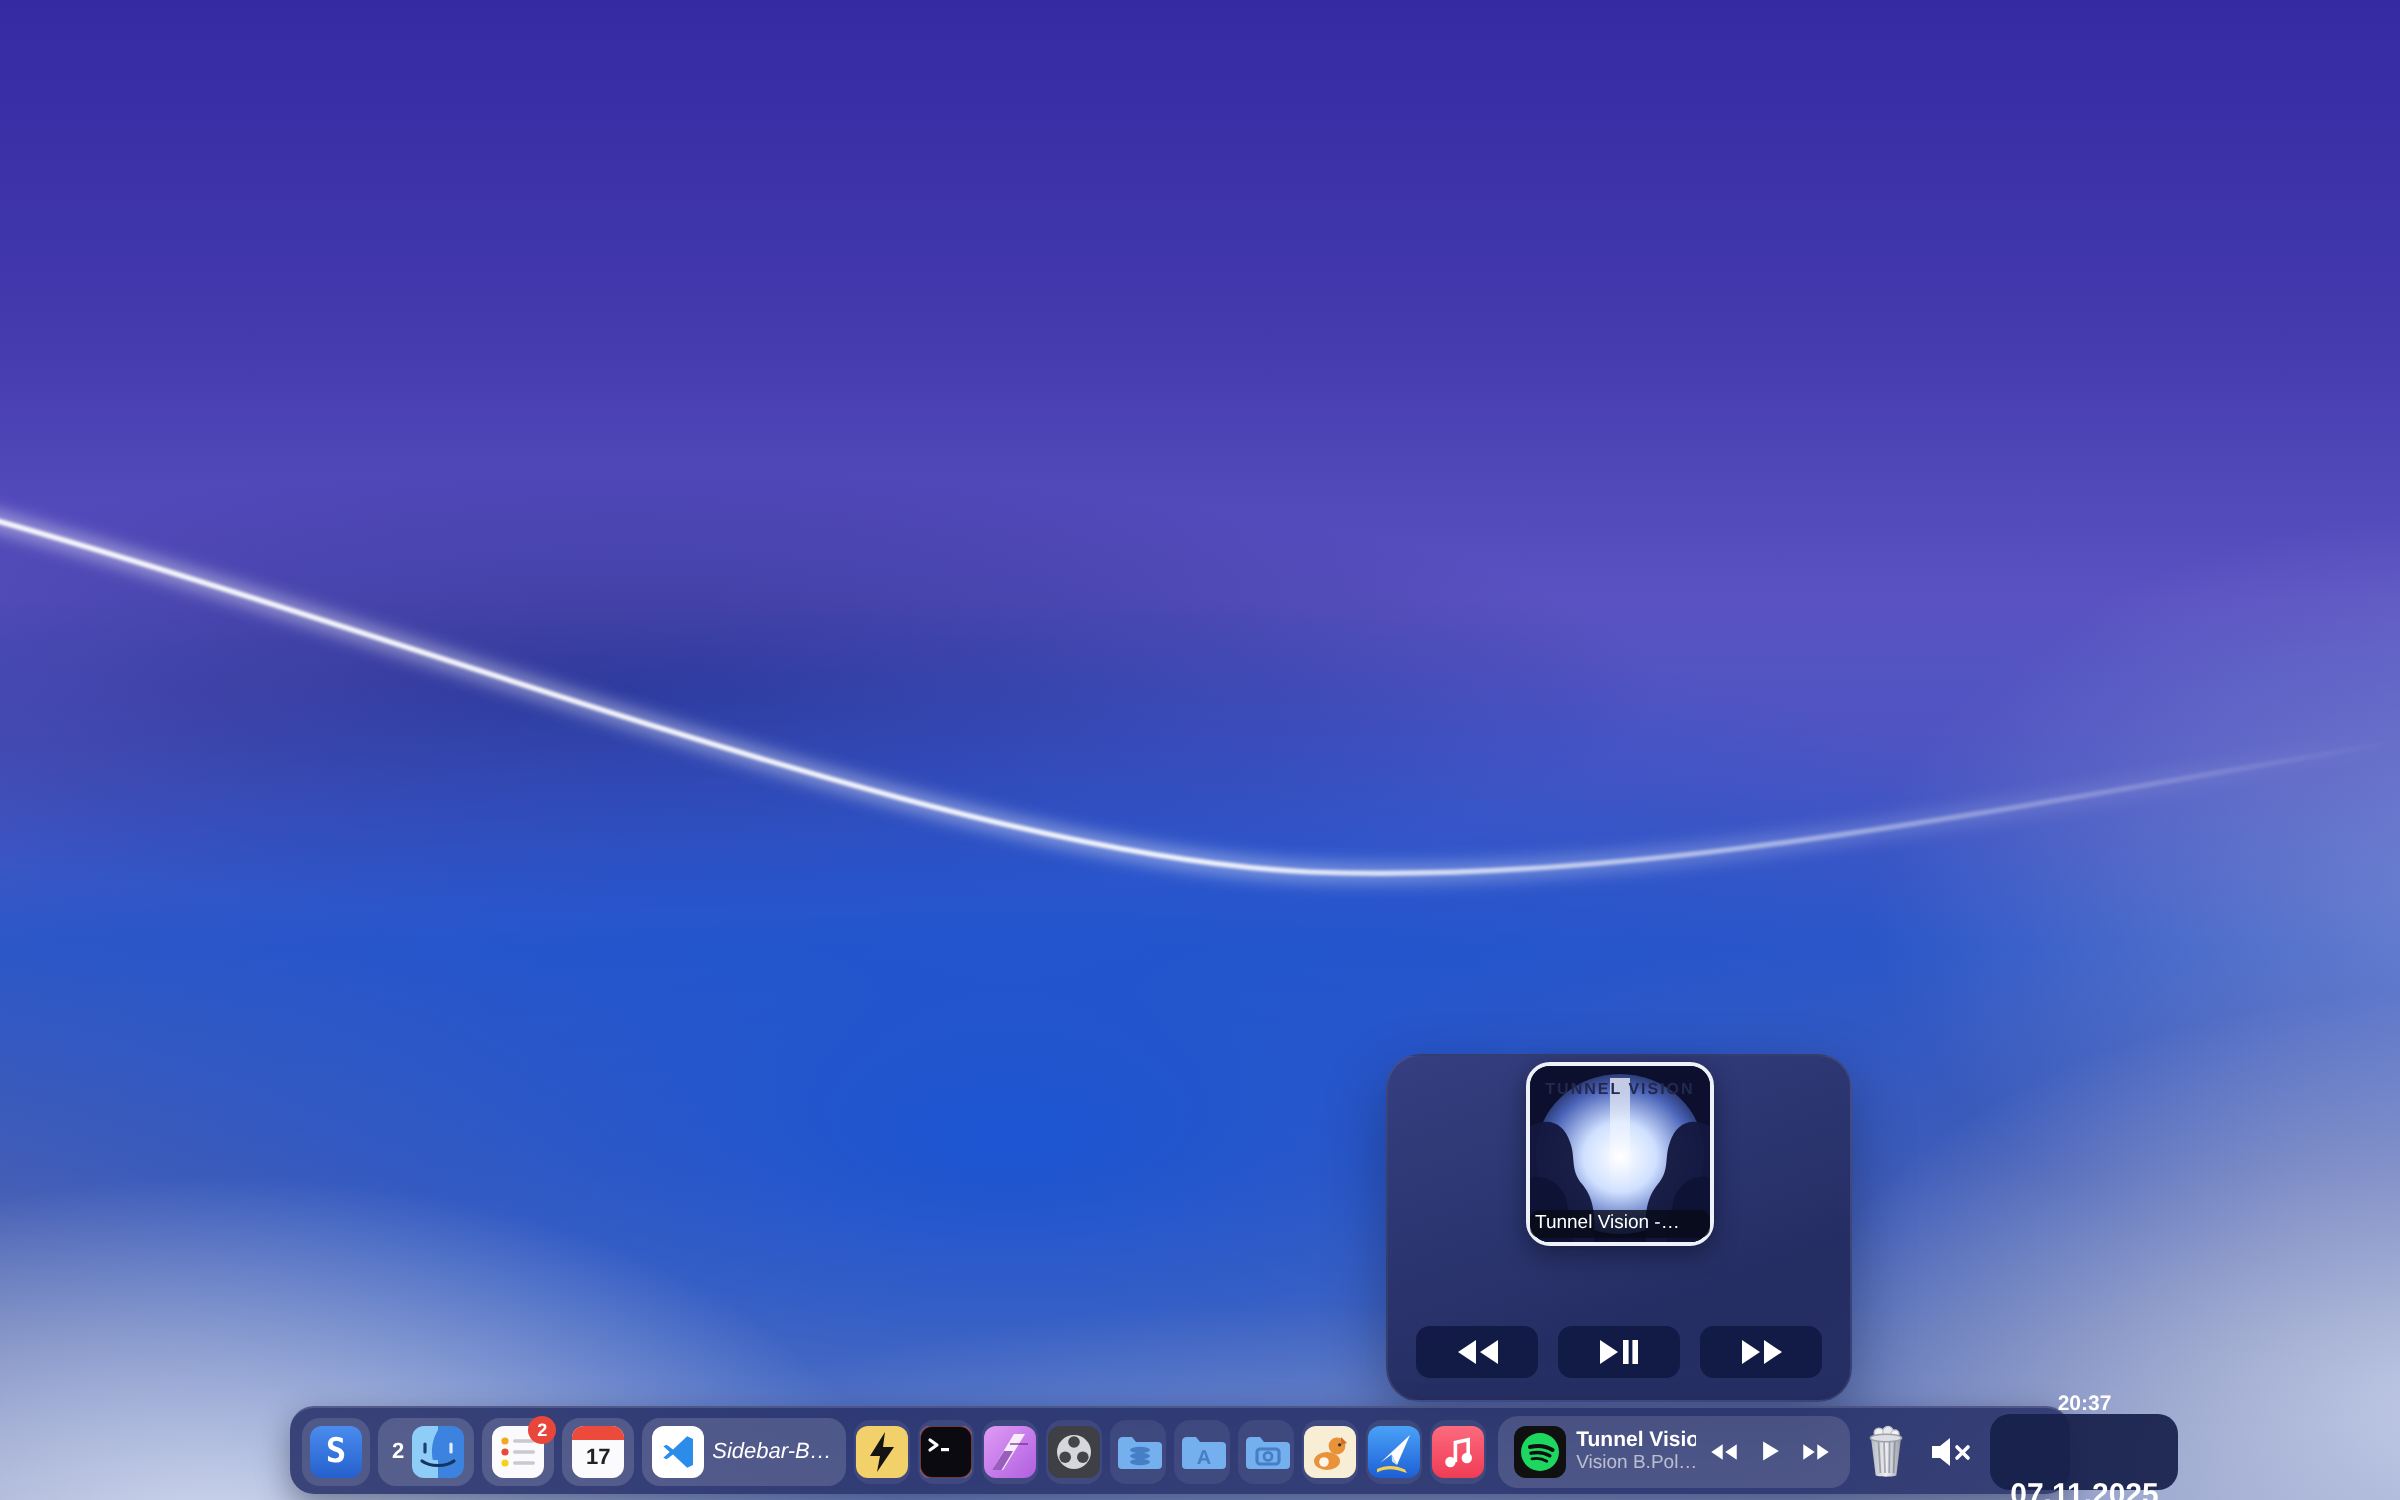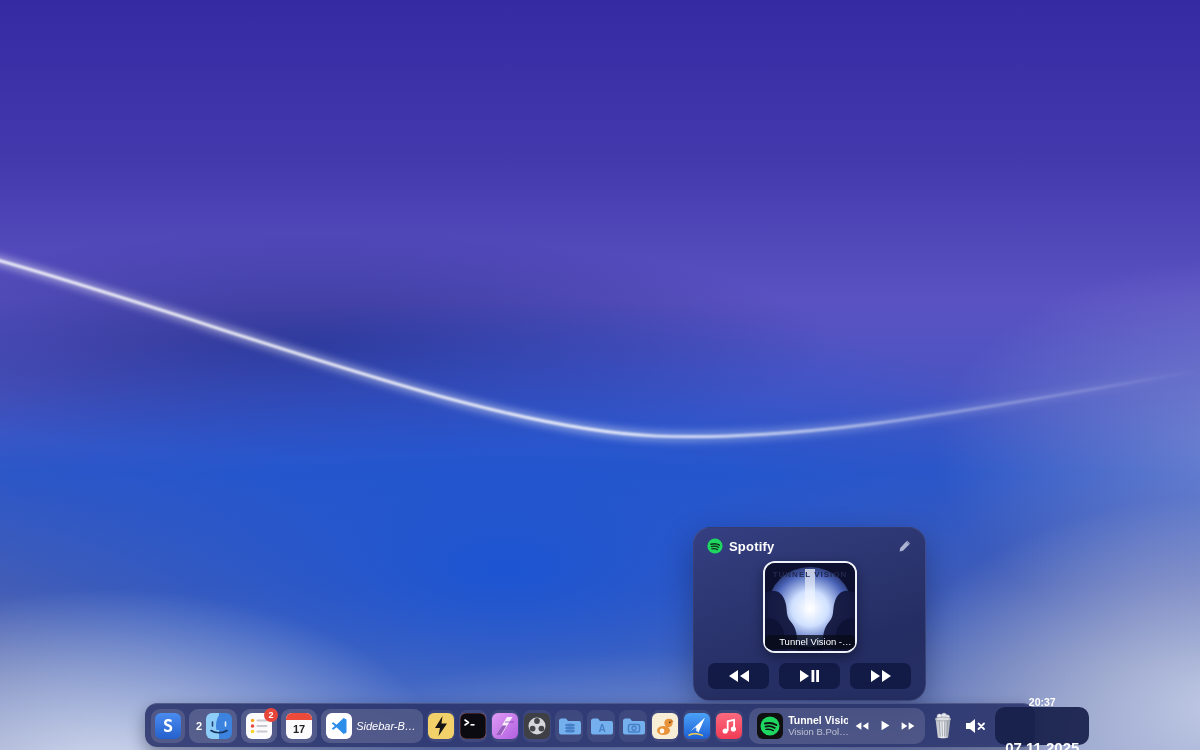--- a/index.html
+++ b/index.html
@@ -23,21 +23,21 @@
   .widget { position:absolute; left:693px; top:527px; width:233px; height:174px;
     border-radius:17px; background:linear-gradient(160deg, rgba(54,62,126,0.97) 0%, rgba(36,44,96,0.97) 70%);
     border:1px solid rgba(255,255,255,0.08); box-shadow:0 12px 30px rgba(10,14,40,0.35); }
   .widget-header { display:flex; align-items:center; gap:6px; padding:10px 13px 4px 13px; }
   .widget-title { color:#fff; font-size:13px; font-weight:bold; letter-spacing:0.2px; }
   .widget-edit { margin-left:auto; opacity:0.8; }
   .album-wrap { position:relative; width:94px; margin:3px auto 0 auto; }
   .album-frame { width:94px; height:92px; border-radius:12px; border:2px solid #eef1f8; overflow:hidden;
     box-shadow:0 4px 12px rgba(5,8,25,0.45); background:#0c102e; }
   .album-caption { position:absolute; left:2px; right:2px; bottom:4px; background:rgba(8,10,22,0.78);
-    color:#fff; font-size:9.5px; line-height:14px; border-radius:5px; text-align:right;
+    color:#fff; font-size:9.5px; line-height:14px; border-radius:5px; text-align:left;
     white-space:nowrap; overflow:hidden; padding:0 3px; }
   .widget-controls { position:absolute; left:14px; right:14px; bottom:11px; display:flex; gap:10px; }
   .wbtn { flex:1; height:26px; border:none; border-radius:7px; background:rgba(14,21,62,0.8);
     display:flex; align-items:center; justify-content:center; cursor:pointer; }
 
   
   .dock { position:absolute; left:145px; bottom:3px; width:890px; height:44px;
     background:rgba(41,50,106,0.88); border-radius:12px; border-top:1px solid rgba(255,255,255,0.14);
     box-shadow:0 6px 16px rgba(8,12,35,0.4);
     display:flex; align-items:center; gap:4px; padding:0 6px; }
@@ -96,33 +96,20 @@
         <filter id="b4">
             <feGaussianBlur stdDeviation="4.5"></feGaussianBlur>
           </filter>
       </defs>
       <path d="M -10 258 C 220 322 480 428 655 436 C 815 442 980 408 1215 368" fill="none" stroke="url(#lineGrad)" stroke-width="8" filter="url(#b4)" opacity="0.55"></path>
       <path d="M -10 258 C 220 322 480 428 655 436 C 815 442 980 408 1215 368" fill="none" stroke="url(#lineGrad)" stroke-width="2.6" filter="url(#b1)"></path>
     </svg>
   </div>
 
   <div class="widget">
-    <div class="widget-header">
-      <svg class="appicon" style="width:16px;height:16px" viewBox="0 0 16 16">
-        <circle cx="8" cy="8" r="7.6" fill="#1ed760"></circle>
-        <path d="M4 6.2 C7 5.4 10.4 5.8 12.4 7.2" stroke="#10331c" stroke-width="1.5" fill="none" stroke-linecap="round"></path>
-        <path d="M4.4 8.6 C7 7.9 9.7 8.2 11.6 9.5" stroke="#10331c" stroke-width="1.3" fill="none" stroke-linecap="round"></path>
-        <path d="M4.8 10.9 C6.9 10.4 8.9 10.7 10.6 11.8" stroke="#10331c" stroke-width="1.1" fill="none" stroke-linecap="round"></path>
-      </svg>
-      <span class="widget-title">Spotify</span>
-      <svg class="widget-edit" width="15" height="15" viewBox="0 0 15 15">
-        <path d="M9.2 2.6 L12.2 5.6 L6 11.8 L2.6 12.4 L3.2 9 Z" fill="#ccd2ea"></path>
-        <path d="M10.2 1.6 L13.2 4.6 L12.2 5.6 L9.2 2.6 Z" fill="#a9b1d6"></path>
-      </svg>
-    </div>
 
     <div class="album-wrap">
       <div class="album-frame">
         <svg width="90" height="88" viewBox="0 0 90 88">
           <defs>
             <radialGradient id="glow" cx="0.5" cy="0.52" r="0.62">
               <stop offset="0" stop-color="#ffffff"></stop>
               <stop offset="0.35" stop-color="#cfe0ff"></stop>
               <stop offset="0.7" stop-color="#4a63b8"></stop>
               <stop offset="1" stop-color="#0c102e"></stop>

